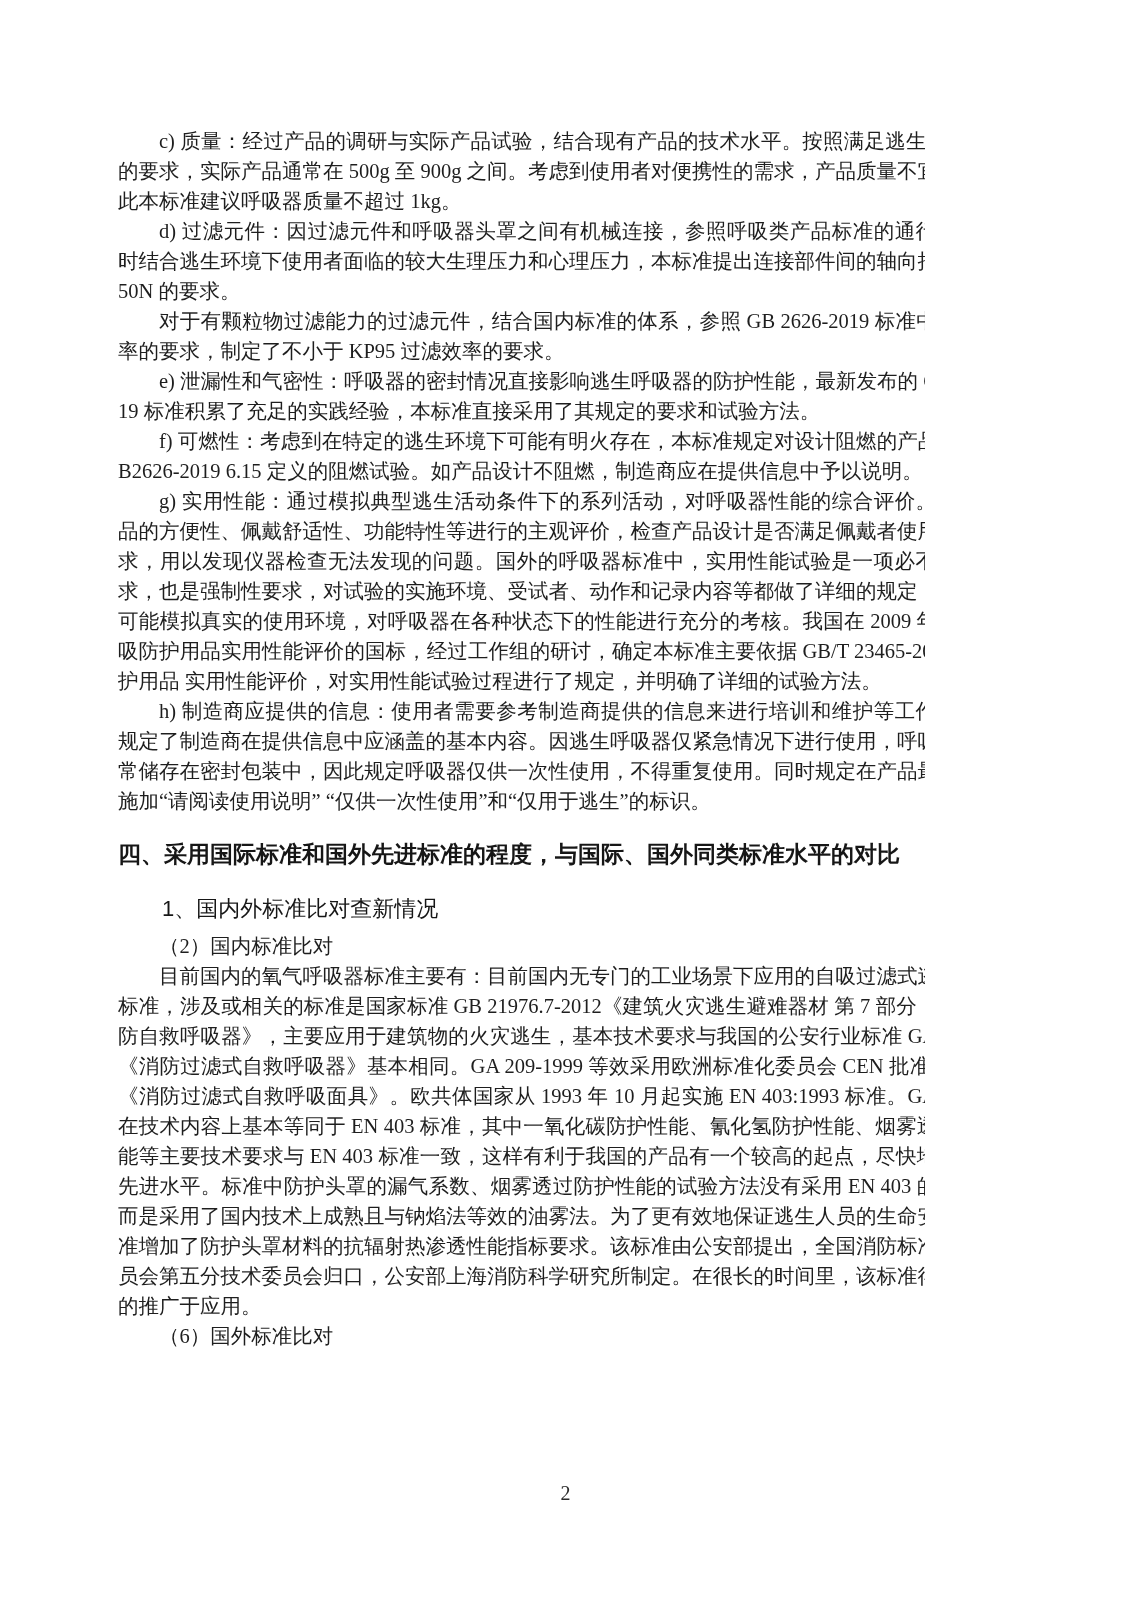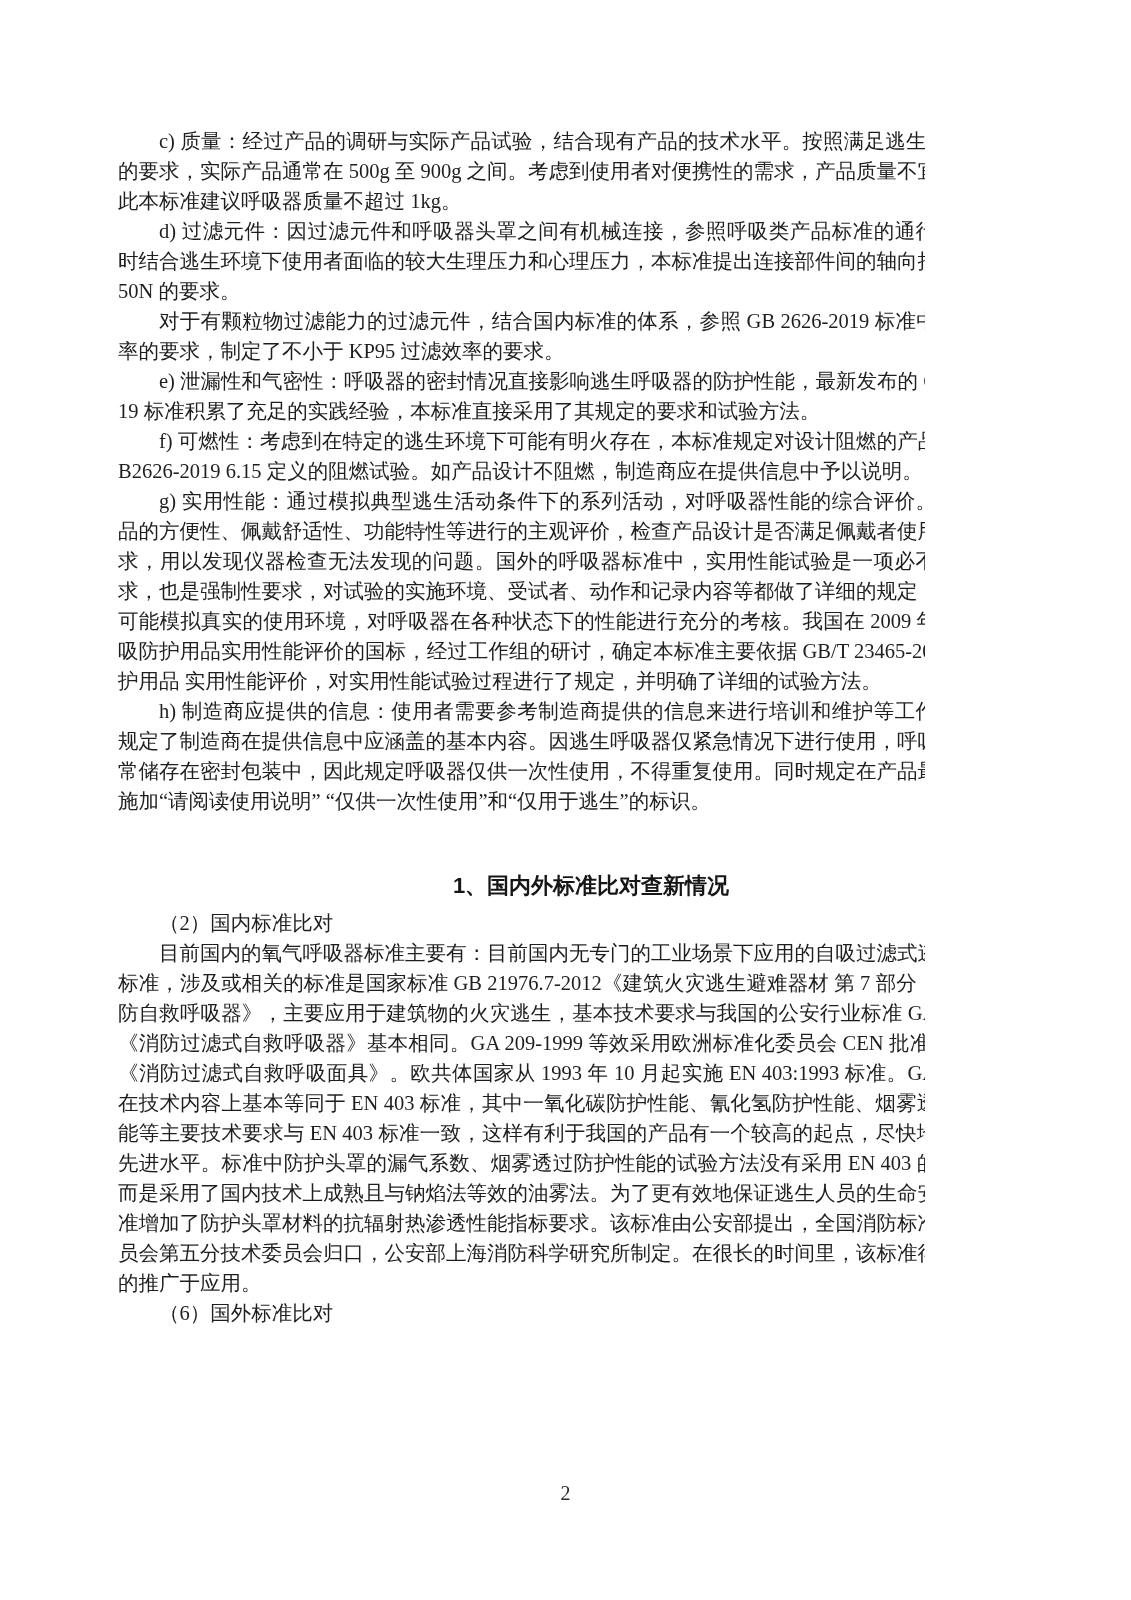--- a/index.html
+++ b/index.html
@@ -33,28 +33,27 @@
   .section-heading {
     margin: 21px 0 0 0;
     font-size: 23px;
     line-height: 34px;
     font-weight: bold;
     font-family: "Liberation Sans", "DejaVu Sans", sans-serif;
     text-indent: 0;
     color: #161616;
   }
   .sub-heading {
-    margin: 54px 0 6px 0;
+    margin: 22px 0 6px 0;
     font-size: 22px;
     line-height: 32px;
-    font-weight: bold;
+    font-weight: normal;
     font-family: "Liberation Sans", "DejaVu Sans", sans-serif;
     text-indent: 2em;
     color: #161616;
-    text-align: center;
   }
   .page-footer {
     position: absolute;
     left: 0;
     top: 1478px;
     width: 1131px;
     text-align: center;
   }
   .page-number {
     font-size: 20px;
@@ -68,20 +67,21 @@
 <div class="page">
   <main class="text-block">
     <p class="para">c) 质量：经过产品的调研与实际产品试验，结合现有产品的技术水平。按照满足逃生用 30 分钟的要求，实际产品通常在 500g 至 900g 之间。考虑到使用者对便携性的需求，产品质量不宜过重。因此本标准建议呼吸器质量不超过 1kg。</p>
     <p class="para">d) 过滤元件：因过滤元件和呼吸器头罩之间有机械连接，参照呼吸类产品标准的通行做法，同时结合逃生环境下使用者面临的较大生理压力和心理压力，本标准提出连接部件间的轴向拉力不小于 50N 的要求。</p>
     <p class="para">对于有颗粒物过滤能力的过滤元件，结合国内标准的体系，参照 GB 2626-2019 标准中对过滤效率的要求，制定了不小于 KP95 过滤效率的要求。</p>
     <p class="para">e) 泄漏性和气密性：呼吸器的密封情况直接影响逃生呼吸器的防护性能，最新发布的 GB2626-2019 标准积累了充足的实践经验，本标准直接采用了其规定的要求和试验方法。</p>
     <p class="para">f) 可燃性：考虑到在特定的逃生环境下可能有明火存在，本标准规定对设计阻燃的产品应符合 GB2626-2019 6.15 定义的阻燃试验。如产品设计不阻燃，制造商应在提供信息中予以说明。</p>
     <p class="para">g) 实用性能：通过模拟典型逃生活动条件下的系列活动，对呼吸器性能的综合评价。能够对产品的方便性、佩戴舒适性、功能特性等进行的主观评价，检查产品设计是否满足佩戴者使用的基本需求，用以发现仪器检查无法发现的问题。国外的呼吸器标准中，实用性能试验是一项必不可少的要求，也是强制性要求，对试验的实施环境、受试者、动作和记录内容等都做了详细的规定，目的是尽可能模拟真实的使用环境，对呼吸器在各种状态下的性能进行充分的考核。我国在 2009 年发布了呼吸防护用品实用性能评价的国标，经过工作组的研讨，确定本标准主要依据 GB/T 23465-2009 呼吸防护用品 实用性能评价，对实用性能试验过程进行了规定，并明确了详细的试验方法。</p>
     <p class="para">h) 制造商应提供的信息：使用者需要参考制造商提供的信息来进行培训和维护等工作，本标准规定了制造商在提供信息中应涵盖的基本内容。因逃生呼吸器仅紧急情况下进行使用，呼吸器本身通常储存在密封包装中，因此规定呼吸器仅供一次性使用，不得重复使用。同时规定在产品最小包装上施加“请阅读使用说明” “仅供一次性使用”和“仅用于逃生”的标识。</p>
 
+    <h1 class="section-heading">四、采用国际标准和国外先进标准的程度，与国际、国外同类标准水平的对比</h1>
 
     <h2 class="sub-heading">1、国内外标准比对查新情况</h2>
 
     <p class="para">（2）国内标准比对</p>
     <p class="para">目前国内的氧气呼吸器标准主要有：目前国内无专门的工业场景下应用的自吸过滤式逃生呼吸器标准，涉及或相关的标准是国家标准 GB 21976.7-2012《建筑火灾逃生避难器材 第 7 部分：过滤式消防自救呼吸器》，主要应用于建筑物的火灾逃生，基本技术要求与我国的公安行业标准 GA 209-1999《消防过滤式自救呼吸器》基本相同。GA 209-1999 等效采用欧洲标准化委员会 CEN 批准的 EN 403《消防过滤式自救呼吸面具》。欧共体国家从 1993 年 10 月起实施 EN 403:1993 标准。GA 209-1999 在技术内容上基本等同于 EN 403 标准，其中一氧化碳防护性能、氰化氢防护性能、烟雾透过防护性能等主要技术要求与 EN 403 标准一致，这样有利于我国的产品有一个较高的起点，尽快地达到国际先进水平。标准中防护头罩的漏气系数、烟雾透过防护性能的试验方法没有采用 EN 403 的钠焰法，而是采用了国内技术上成熟且与钠焰法等效的油雾法。为了更有效地保证逃生人员的生命安全，本标准增加了防护头罩材料的抗辐射热渗透性能指标要求。该标准由公安部提出，全国消防标准化技术委员会第五分技术委员会归口，公安部上海消防科学研究所制定。在很长的时间里，该标准得到了较好的推广于应用。</p>
     <p class="para">（6）国外标准比对</p>
   </main>
 
   <footer class="page-footer">
     <span class="page-number">2</span>

